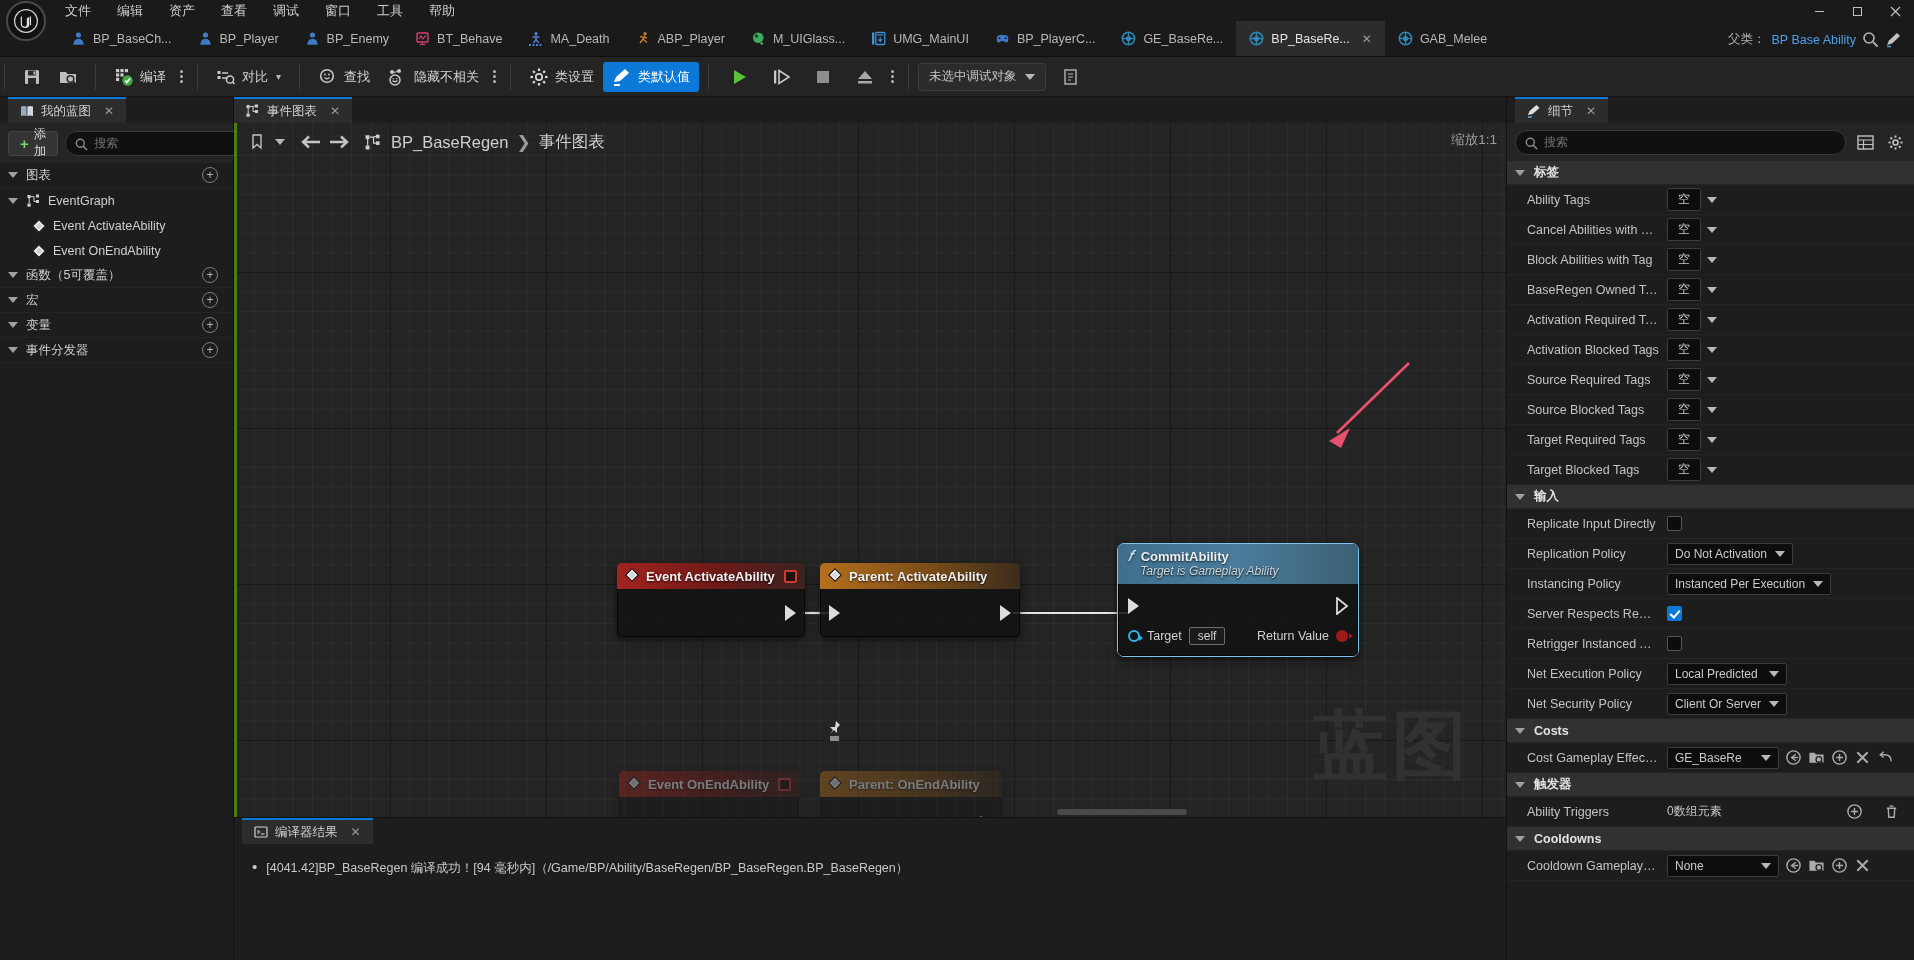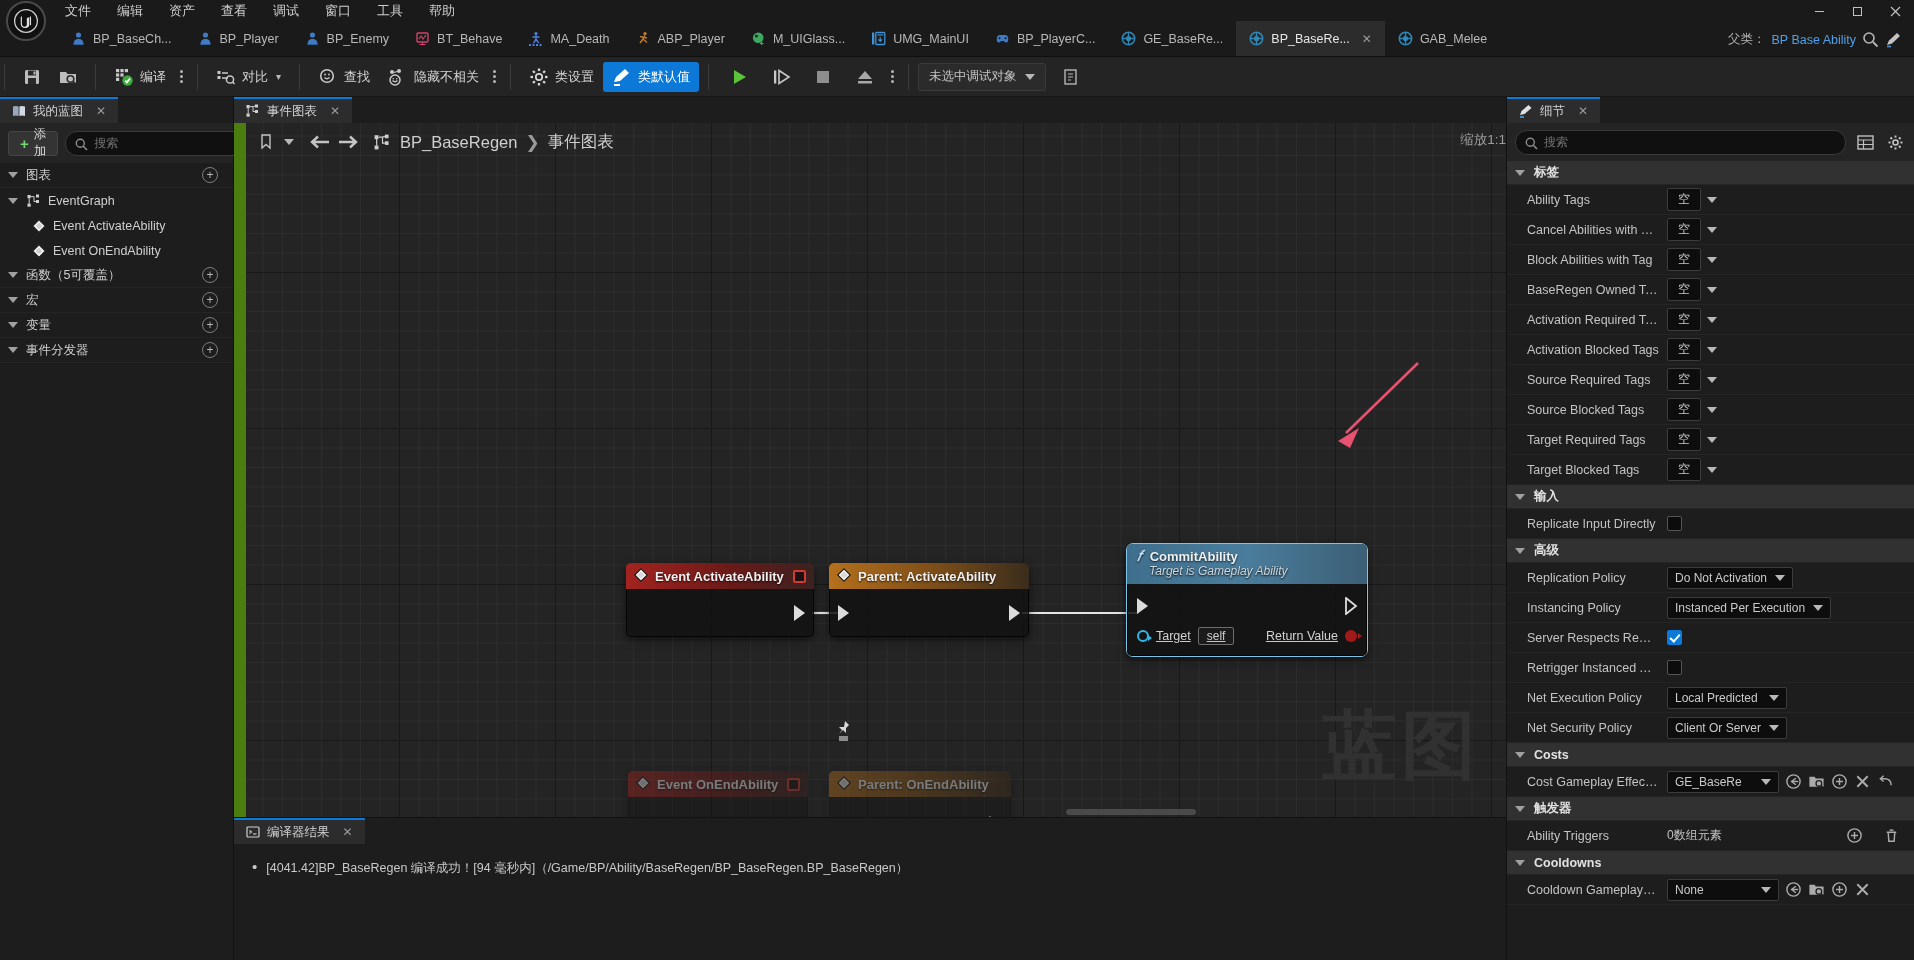--- a/index.html
+++ b/index.html
@@ -87,21 +87,21 @@
   }
   .tb-kebab i { width: 3px; height: 3px; background: #b5b5b5; border-radius: 50%; display:block;}
   .dbg-combo {
     display: flex; align-items: center; gap: 8px; height: 28px; padding: 0 10px;
     background: #2b2b2b; border: 1px solid #3b3b3b; border-radius: 3px;
     font-size: 12.5px; color: #c6c6c6;
   }
 
   
   .panel-tabstrip {
-    height: 26px; background: #1d1d1d; display: flex; align-items: flex-start;
+    height: 26px; background: #1d1d1d; display: flex; align-items: flex-start; padding-left: 8px;
   }
   .panel-tab {
     display: flex; align-items: center; gap: 7px; padding: 0 12px;
     background: #2c2c2c; font-size: 12.5px; color: #d2d2d2; height: 26px;
     border-top: 2px solid #0c79d8;
   }
   .panel-tab .pclose { color: #9b9b9b; font-size: 12px; margin-left: 6px; }
   .ptab-ico { width: 14px; height: 14px; }
 
   
@@ -155,21 +155,21 @@
   .graph-ico { width: 14px; height: 14px; }
   .diamond-ico { width: 14px; height: 14px; }
 
   
   .grapharea {
     position: absolute; left: 234px; top: 97px; width: 1272px; height: 720px;
     background: #4d7c0f; overflow: hidden;
   }
   .graph-tabstrip { height: 26px; background: #1d1d1d; display:flex; }
   .graph-canvas {
-    position: absolute; left: 12px; top: 26px; width: 1272px; height: 694px;
+    position: absolute; left: 3px; top: 26px; width: 1272px; height: 694px;
     background-color: #242424;
     background-image:
       linear-gradient(to right, rgba(255,255,255,0.035) 1px, transparent 1px),
       linear-gradient(to bottom, rgba(255,255,255,0.035) 1px, transparent 1px),
       linear-gradient(to right, rgba(0,0,0,0.55) 1.5px, transparent 1.5px),
       linear-gradient(to bottom, rgba(0,0,0,0.55) 1.5px, transparent 1.5px);
     background-size: 19.5px 19.5px, 19.5px 19.5px, 156px 156px, 156px 156px;
     background-position: -3px -7px, -3px -7px, -3px -7px, -3px -7px;
   }
   .breadcrumb {
@@ -204,21 +204,21 @@
     background: rgba(18,18,18,0.86); border: 1px solid rgba(0,0,0,0.7);
     border-top: none; border-radius: 0 0 5px 5px; position: relative;
   }
   .node-shadow { box-shadow: 0 3px 9px rgba(0,0,0,.55); }
   .dis { opacity: 0.42; }
 
   .exec-pin {
     width: 0; height: 0; border-top: 8px solid transparent; border-bottom: 8px solid transparent;
     border-left: 11px solid #dcdcdc;
   }
-  .pin-row { display: flex; align-items: center; height: 20px; text-decoration: underline; }
+  .pin-row { display: flex; align-items: center; height: 20px; }
   .pin-label { font-size: 12.5px; color: #d2d2d2; }
   .obj-pin {
     width: 12px; height: 12px; border-radius: 50%; border: 2.5px solid #2fb6e8;
     background: transparent; position: relative;
   }
   .obj-pin::after {
     content:''; position:absolute; right:-5px; top:3px; width:0;height:0;
     border-top:3px solid transparent;border-bottom:3px solid transparent;border-left:4px solid #2fb6e8;
   }
   .bool-pin {
@@ -1050,24 +1050,20 @@
         </div>
         <div class="cat-hdr">
           <span class="tri"></span>
           <span>输入</span>
         </div>
         <div class="prop-row">
           <span class="prop-name">Replicate Input Directly</span>
           <span class="prop-val">
             <span class="cbx"></span>
           </span>
-        </div>
-        <div class="cat-hdr">
-          <span class="tri"></span>
-          <span>高级</span>
         </div>
         <div class="prop-row">
           <span class="prop-name">Replication Policy</span>
           <span class="prop-val">
             <span class="combo">
               <span>Do Not Activation</span>
               <span class="chev"></span>
             </span>
           </span>
         </div>

